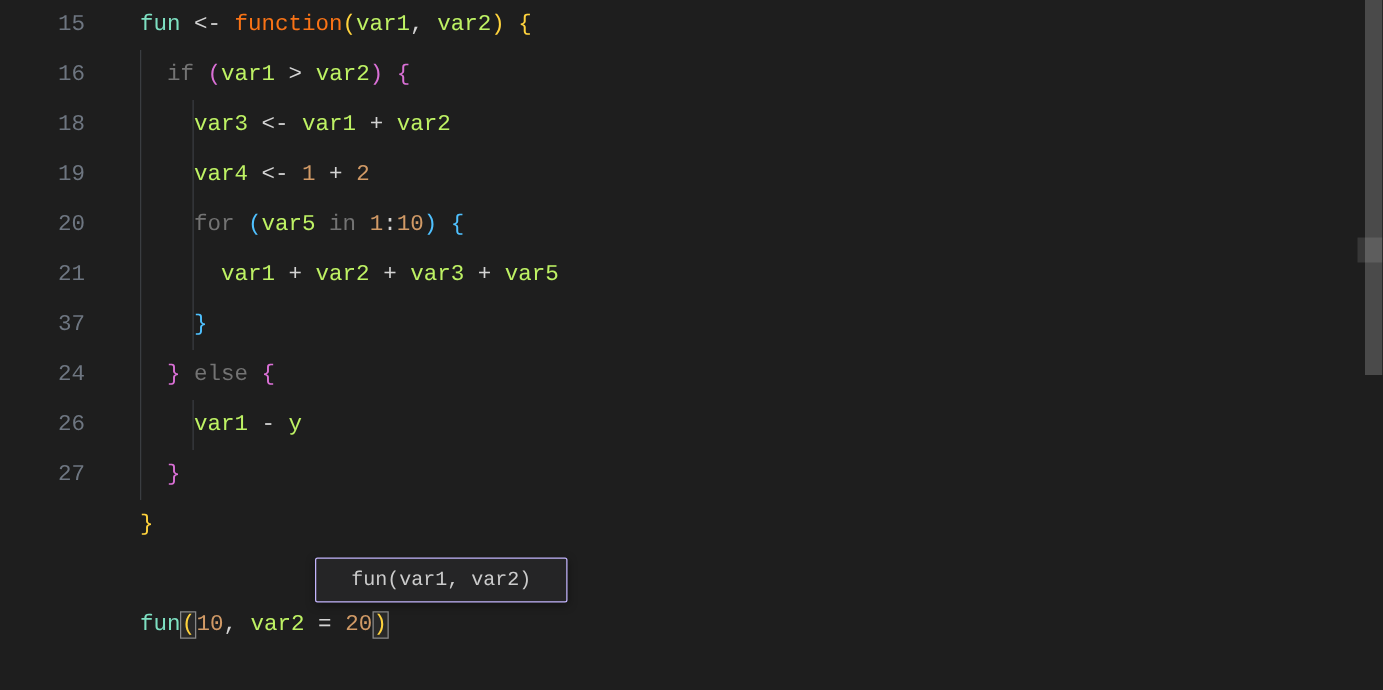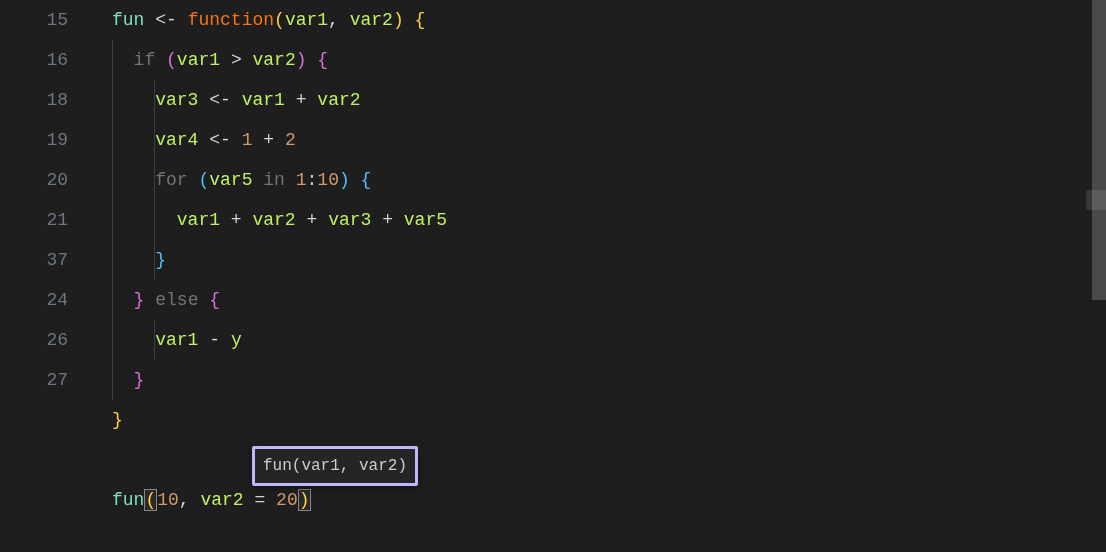--- a/index.html
+++ b/index.html
@@ -60,24 +60,24 @@
   .tok-var    { color: #bef264; }
   .tok-num    { color: #d19a66; }
   .tok-brace  { color: #ffd33d; }       
   .tok-brace2 { color: #da70d6; }       
   .tok-brace3 { color: #4fc1ff; }       
   .tok-punct  { color: #d4d4d4; }
 
   .signature-help {
     position: absolute;
     background: #252526;
-    border: 3px solid #c4b5fd;
+    border: 1px solid #c4b5fd;
     color: #cccccc;
     font-size: 16px;
-    padding: 6px 8px;
+    padding: 6px 28px;
     line-height: 22px;
     top: 446px;
     left: 160px;
     border-radius: 2px;
     box-shadow: 0 2px 8px rgba(0,0,0,.4);
     z-index: 10;
   }
   .bracket-match {
     border: 1px solid #888;
     background: rgba(255,255,255,0.05);

